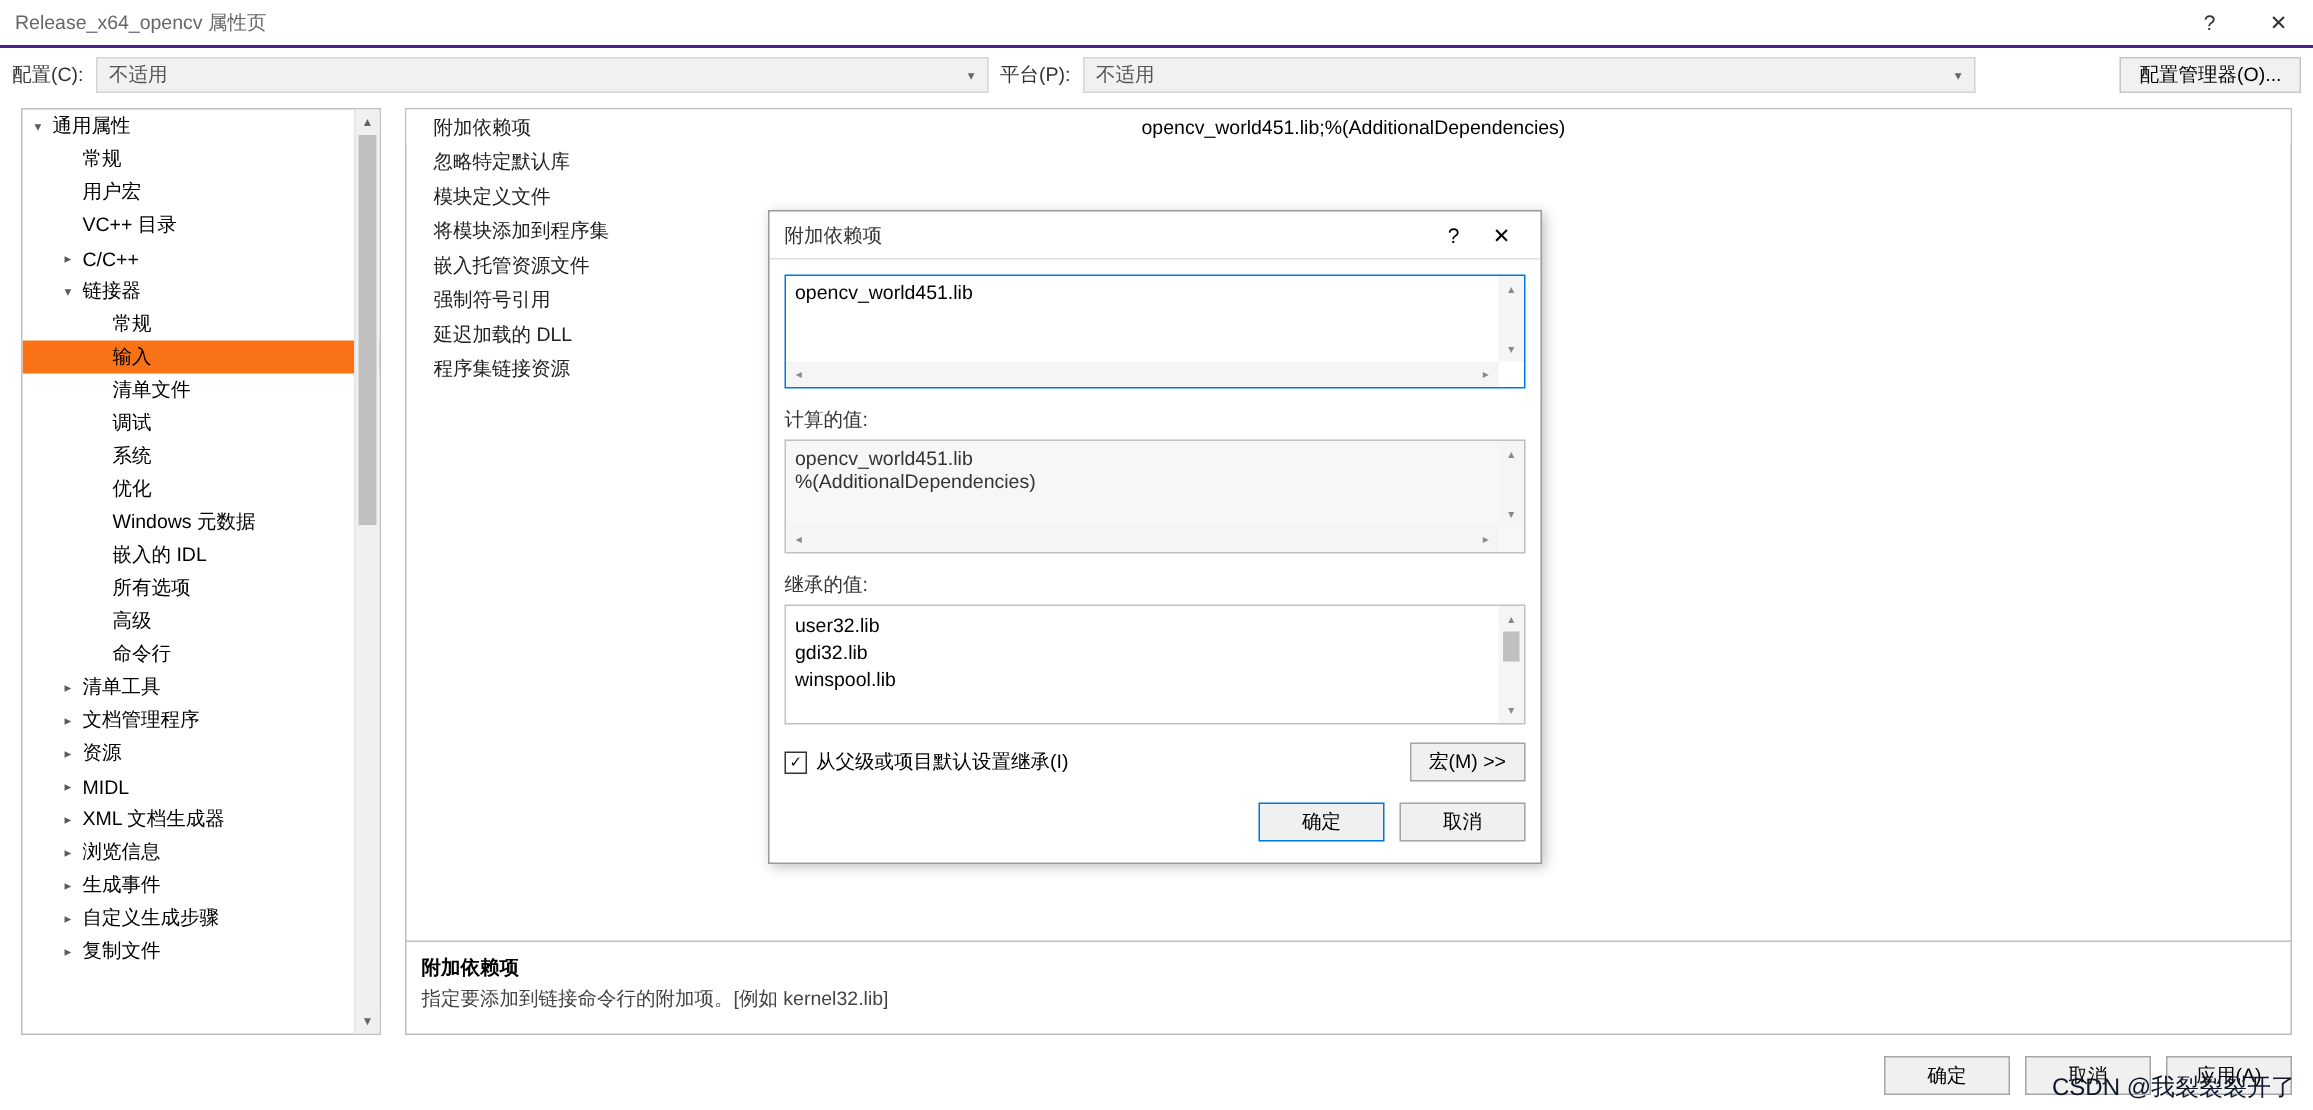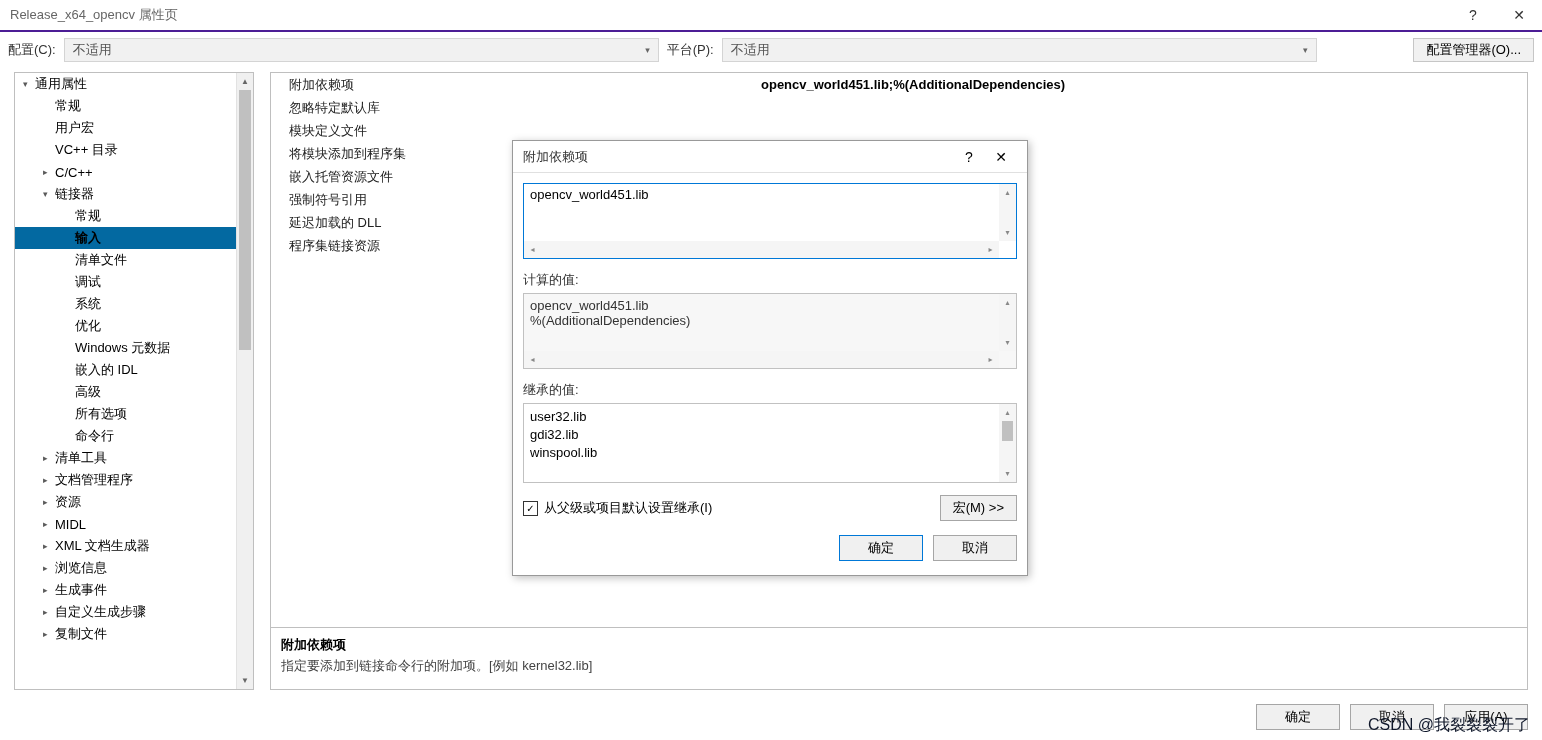--- a/index.html
+++ b/index.html
@@ -13,35 +13,35 @@
 .toprow-label { color: #333; }
 .toprow-select { background: #f1f1f1; border: 1px solid #d4d4d4; height: 24px; padding: 2px 8px; display: flex; align-items: center; justify-content: space-between; color: #555; }
 .toprow-select.wide { width: 595px; }
 .toprow-select.mid { width: 595px; }
 .toprow-btn { background: #f1f1f1; border: 1px solid #c6c6c6; height: 24px; padding: 2px 12px; }
 .chev { font-size: 9px; color: #666; }
 
 .mainarea { display: flex; position: absolute; top: 72px; left: 14px; right: 14px; bottom: 50px; }
 .tree { width: 240px; border: 1px solid #bfbfbf; background: #fff; overflow-y: auto; position: relative; }
 .tree-item { display: flex; align-items: center; height: 22px; padding-left: 8px; cursor: default; }
-.tree-item.sel { background: #0369a1; font-weight: bold; }
+.tree-item.sel { background: #f97316; }
 .tree-exp { width: 12px; display: inline-block; font-size: 9px; color: #5a5a5a; }
 .tree-lbl { white-space: nowrap; }
 .indent1 { padding-left: 28px; }
 .indent2 { padding-left: 48px; }
 .tree-scroll { position: absolute; right: 0; top: 0; bottom: 0; width: 17px; background: #f0f0f0; border-left: 1px solid #e2e2e2; }
 .tree-scroll-btn { height: 17px; background: #f0f0f0; display: flex; align-items: center; justify-content: center; font-size: 8px; color: #666; }
 .tree-scroll-thumb { position: absolute; top: 17px; left: 2px; right: 2px; height: 260px; background: #c0c0c0; }
 
 .rightpanel { flex: 1; display: flex; flex-direction: column; margin-left: 16px; }
 .proptable { flex: 1; border: 1px solid #bfbfbf; background: #fff; }
 .proprow { display: flex; height: 23px; align-items: center; }
 .proprow.sel { background: #fff; }
 .propname { width: 480px; padding-left: 18px; color: #222; }
-.propval { flex: 1; padding-left: 10px; font-weight: bold; }
+.propval { flex: 1; padding-left: 10px; font-weight: normal; }
 .descbox { border: 1px solid #bfbfbf; border-top: none; background: #fff; padding: 8px 10px; height: 62px; }
 .desc-title { font-weight: bold; margin-bottom: 3px; }
 .desc-body { color: #444; }
 
 .bottombtns { position: absolute; bottom: 10px; right: 14px; display: flex; gap: 10px; }
 .btn { border: 1px solid #a6a6a6; background: #f0f0f0; width: 84px; height: 26px; display: flex; align-items: center; justify-content: center; }
 .btn.primary { border: 1px solid #0078d7; }
 
 .dialog { position: absolute; left: 512px; top: 140px; width: 516px; background: #fff; border: 1px solid #999; box-shadow: 2px 2px 8px rgba(0,0,0,0.25); z-index: 10; }
 .dlg-title { height: 32px; display: flex; align-items: center; padding: 0 10px; border-bottom: 1px solid #e0e0e0; }
@@ -147,25 +147,25 @@
       <div class="tree-item indent2">
         <span class="tree-exp"></span>
         <span class="tree-lbl">Windows 元数据</span>
       </div>
       <div class="tree-item indent2">
         <span class="tree-exp"></span>
         <span class="tree-lbl">嵌入的 IDL</span>
       </div>
       <div class="tree-item indent2">
         <span class="tree-exp"></span>
+        <span class="tree-lbl">所有选项</span>
+      </div>
+      <div class="tree-item indent2">
+        <span class="tree-exp"></span>
         <span class="tree-lbl">高级</span>
-      </div>
-      <div class="tree-item indent2">
-        <span class="tree-exp"></span>
-        <span class="tree-lbl">所有选项</span>
       </div>
       <div class="tree-item indent2">
         <span class="tree-exp"></span>
         <span class="tree-lbl">命令行</span>
       </div>
       <div class="tree-item indent1">
         <span class="tree-exp">▸</span>
         <span class="tree-lbl">清单工具</span>
       </div>
       <div class="tree-item indent1">

